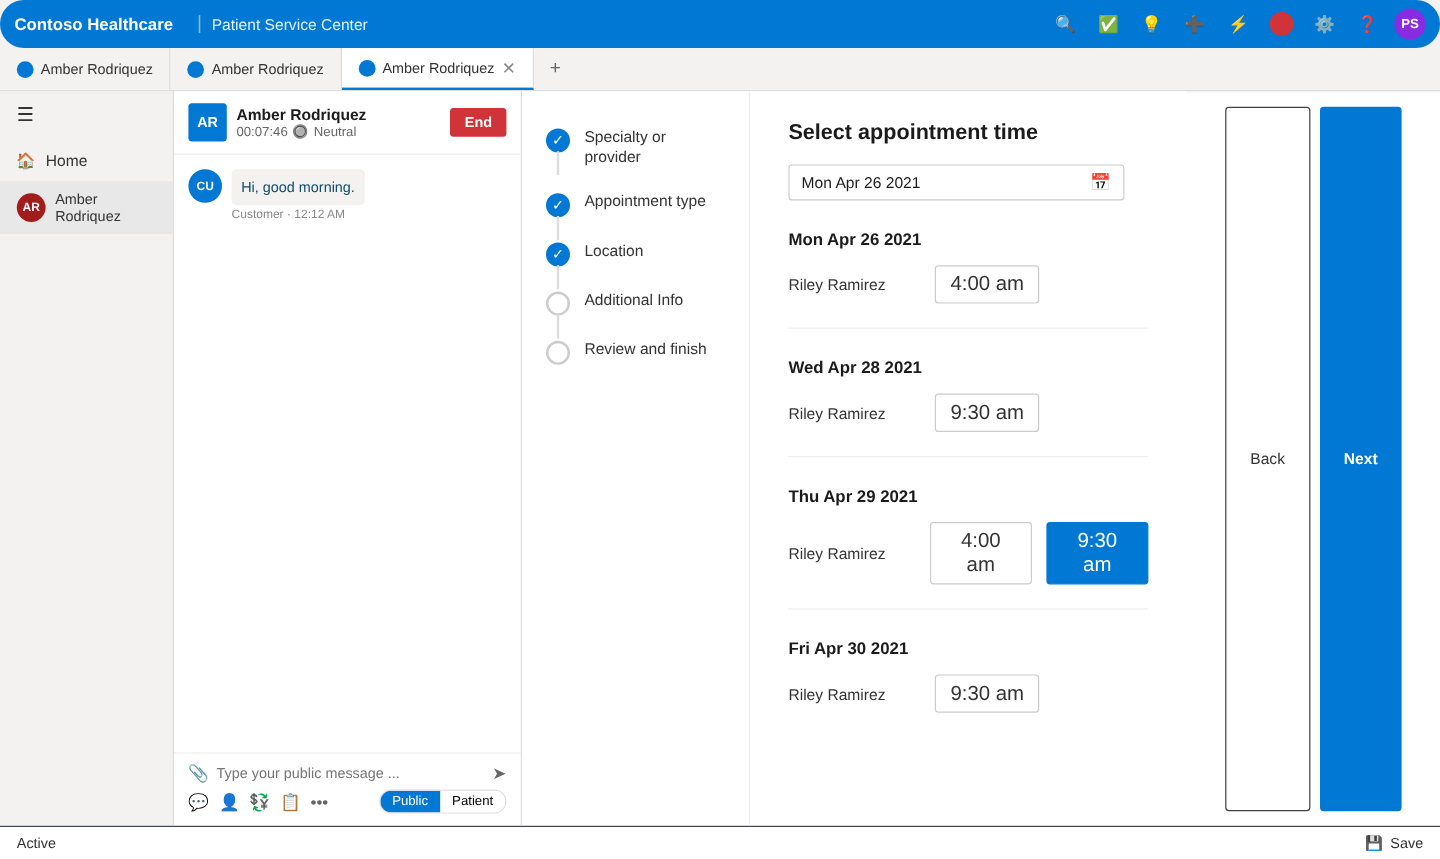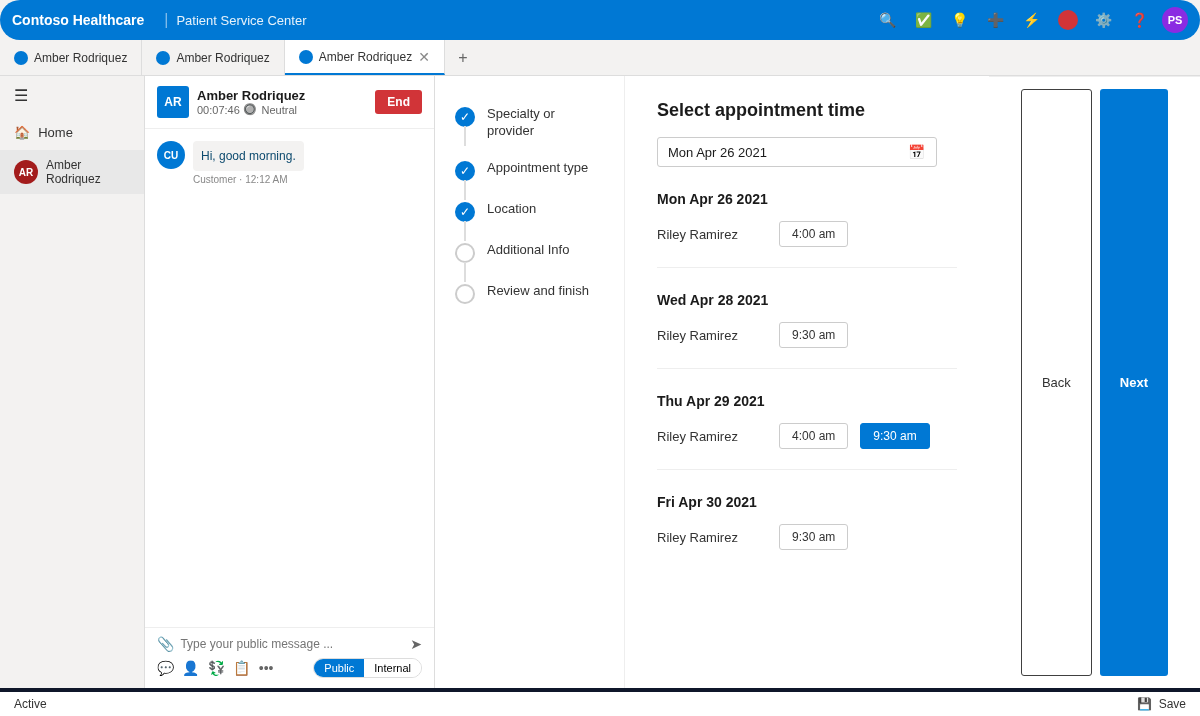--- a/index.html
+++ b/index.html
@@ -414,21 +414,21 @@
     .provider-name {
       font-size: 13px;
       color: #333;
       width: 110px;
     }
     .time-slot {
       border: 1px solid #ccc;
       background: white;
       padding: 5px 12px;
       border-radius: 3px;
-      font-size: 12px;
+      font-size: 17px;
       color: #333;
       cursor: pointer;
     }
     .time-slot.selected {
       background: #0078d4;
       color: white;
       border-color: #0078d4;
     }
     .action-buttons {
       display: flex;
@@ -453,21 +453,21 @@
       border-radius: 3px;
       font-size: 13px;
       cursor: pointer;
       font-weight: 600;
     }
 
     
     .status-bar {
       height: 28px;
       background: white;
-      border-top: 4px solid #0f172a;
+      border-top: 1px solid #0f172a;
       display: flex;
       align-items: center;
       padding: 0 14px;
       font-size: 12px;
       color: #333;
       gap: 16px;
     }
     .status-bar-right {
       margin-left: auto;
       display: flex;
@@ -562,21 +562,21 @@
         <span class="chat-input-icon">➤</span>
       </div>
       <div class="chat-toolbar">
         <span class="chat-toolbar-icon">💬</span>
         <span class="chat-toolbar-icon">👤</span>
         <span class="chat-toolbar-icon">💱</span>
         <span class="chat-toolbar-icon">📋</span>
         <span class="chat-toolbar-icon">•••</span>
         <div class="chat-mode-toggle">
           <button class="mode-btn active">Public</button>
-          <button class="mode-btn">Internal</button>
+          <button class="mode-btn">Patient</button>
         </div>
       </div>
     </div>
   </div>
 
   <div class="steps-panel">
     <div class="step-item">
       <div class="step-icon completed">✓</div>
       <span class="step-label">Specialty or provider</span>
     </div>

